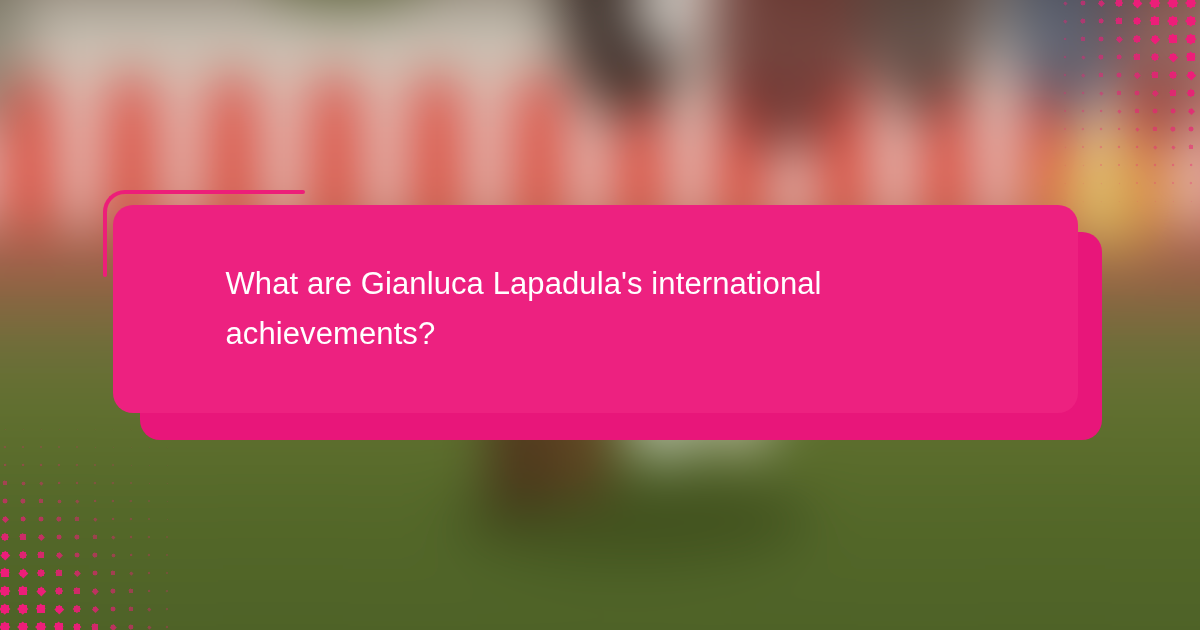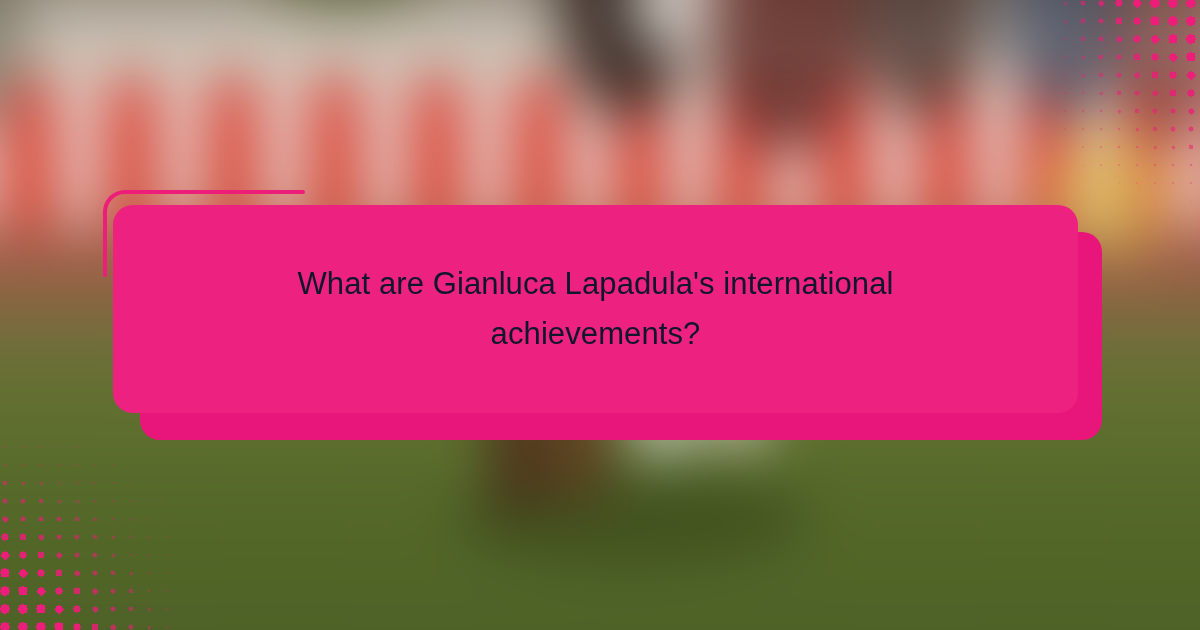--- a/index.html
+++ b/index.html
@@ -182,25 +182,24 @@
     top: 205px;
     width: 965px;
     height: 208px;
     background: #ED2180;
     border-radius: 20px;
     display: flex;
     align-items: center;
     justify-content: center;
   }
   .question-text {
-    color: #0f172a;
+    color: #ffffff;
     font-size: 31px;
     font-weight: 400;
     line-height: 1.62;
-    text-align: center;
     letter-spacing: .1px;
     max-width: 740px;
     margin: 0;
     padding: 0 24px;
   }
 </style>
 </head>
 <body>
 
 <div id="stage">

